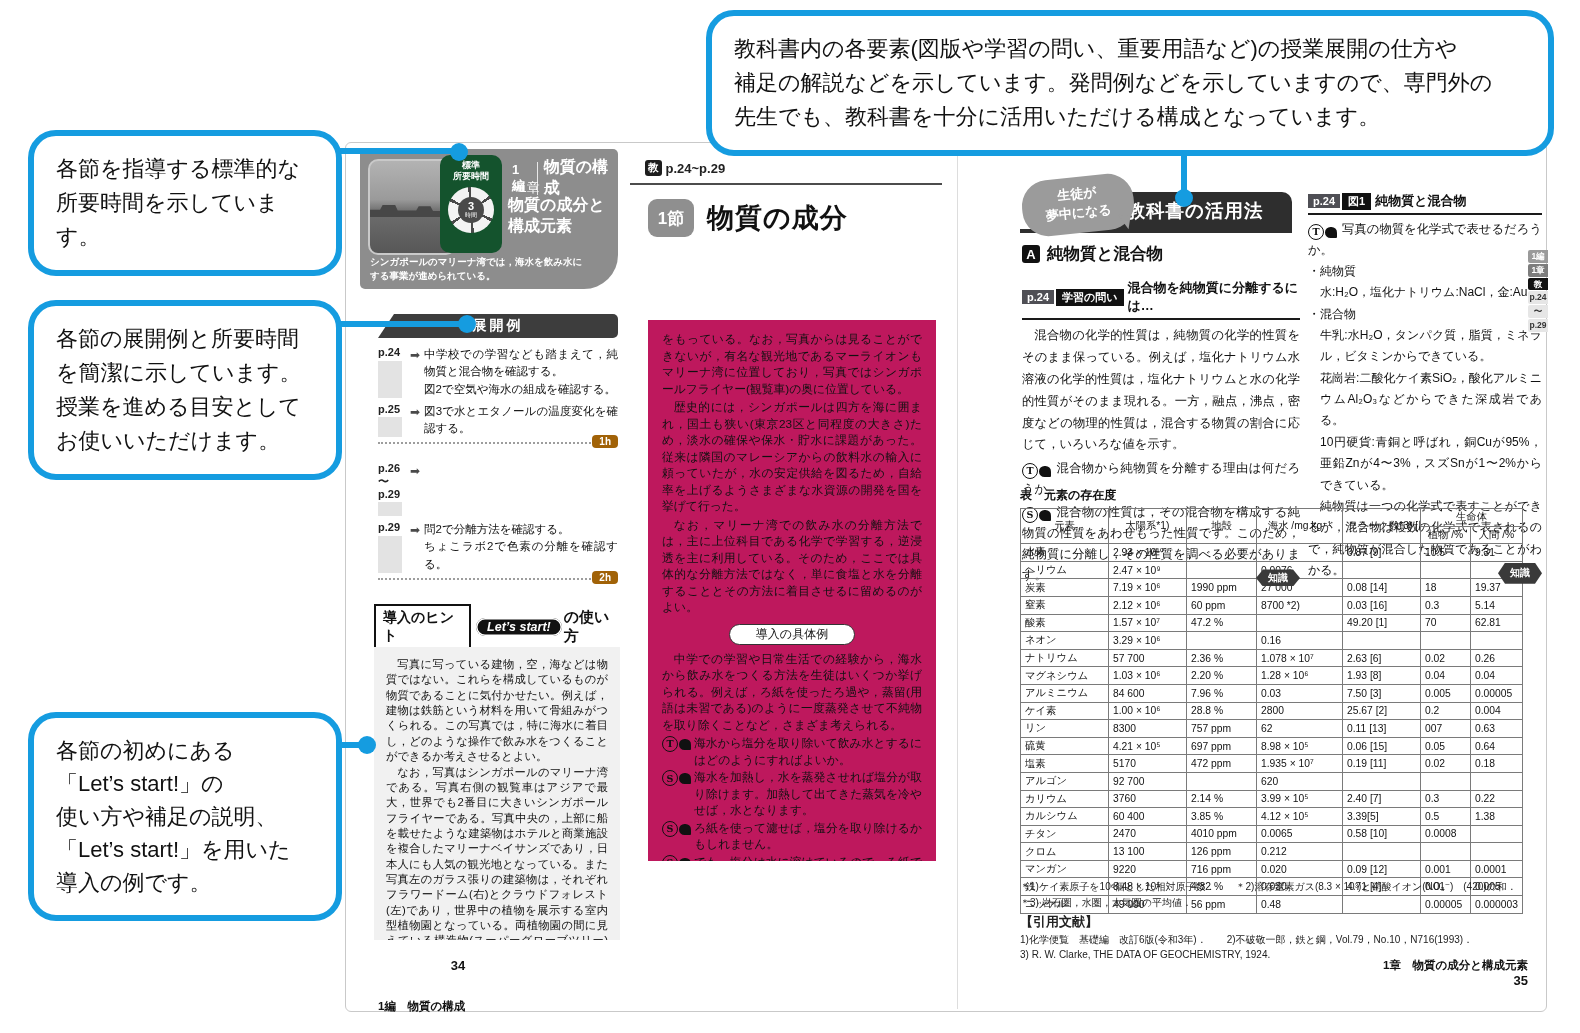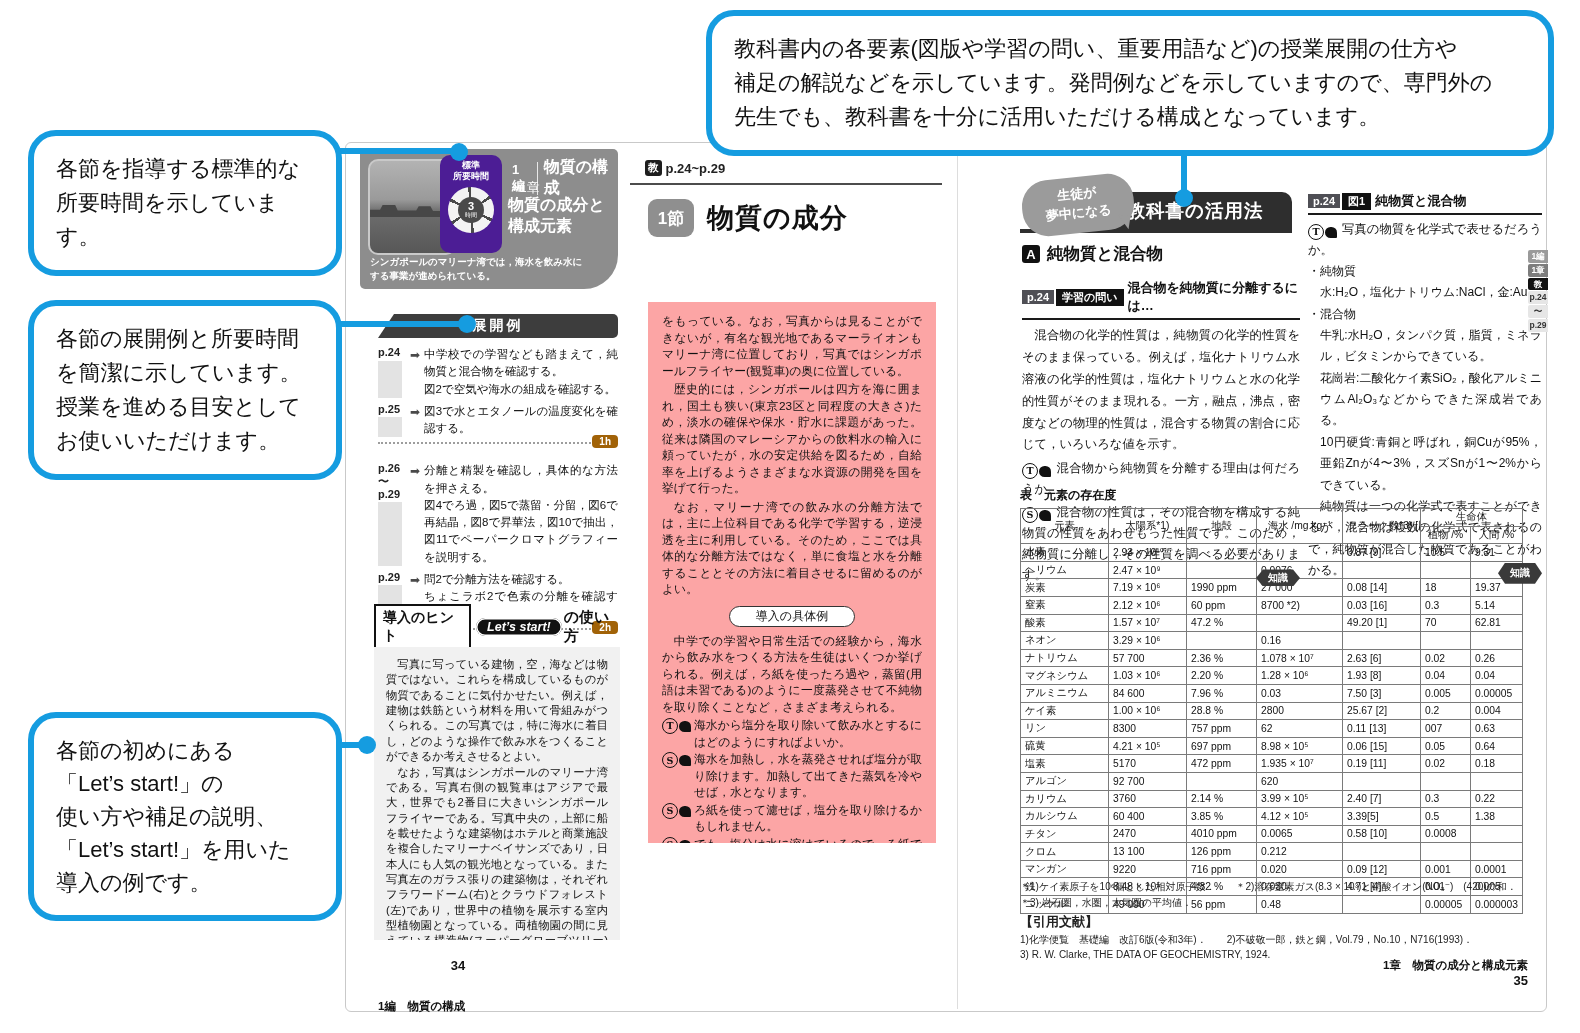--- a/index.html
+++ b/index.html
@@ -29,21 +29,21 @@
   #conn-dev-dot{left:458px;top:315px;}
   #conn-lets-line{left:326px;top:742px;width:36px;height:6px;}
   #conn-lets-dot{left:358px;top:736px;}
 
   
   #chapter-box{left:360px;top:149px;width:258px;height:140px;background:#8d8d8d;border-radius:5px 5px 34px 5px;color:#fff;}
   #chapter-photo{left:8px;top:10px;width:84px;height:92px;border-radius:10px;border:2px solid #c9c9c9;
     background:linear-gradient(180deg,#b3b3b3 0%,#9a9a9a 42%,#6d6d6d 55%,#575757 100%);overflow:hidden;}
   #chapter-photo .skyline{position:absolute;left:0;top:44px;width:100%;height:12px;background:#474747;
     clip-path:polygon(0 100%,0 40%,12% 40%,15% 0,30% 0,33% 45%,55% 45%,58% 10%,72% 10%,75% 50%,100% 50%,100% 100%);}
-  #time-badge{left:80px;top:6px;width:62px;height:98px;background:#4c1d95;border-radius:10px;text-align:center;padding-top:5px;box-sizing:border-box;}
+  #time-badge{left:80px;top:6px;width:62px;height:98px;background:#14532d;border-radius:10px;text-align:center;padding-top:5px;box-sizing:border-box;}
   #time-badge .tb-line{font-size:9px;font-weight:bold;line-height:1.25;}
   #pie{position:relative;width:46px;height:46px;border-radius:50%;margin:4px auto 0;
     background:repeating-conic-gradient(#f3f3f3 0 52deg,#4a4a4a 52deg 60deg);}
   #pie-center{position:absolute;left:10px;top:10px;width:26px;height:26px;border-radius:50%;background:#4a4a4a;
     display:flex;flex-direction:column;align-items:center;justify-content:center;}
   #pie-hours{font-size:11px;font-weight:bold;line-height:1;}
   #pie-unit{font-size:6px;line-height:1;}
   #edition-row{left:152px;top:8px;display:flex;align-items:center;font-weight:bold;}
   #edition-label{font-size:13px;padding-right:6px;border-right:1.5px solid #e8e8e8;}
   #edition-title{font-size:16px;padding-left:6px;}
@@ -81,21 +81,21 @@
     display:flex;align-items:center;}
   #hint-tab{border:2px solid #111;padding:3px 7px;font-size:14px;font-weight:bold;background:#fff;}
   #lets-pill{margin-left:5px;background:#111;color:#fff;font-weight:bold;font-style:italic;font-size:12.5px;
     padding:2px 11px;border-radius:14px;box-shadow:inset 0 0 0 1.5px #fff;flex:none;}
   #hint-suffix{font-size:15px;font-weight:bold;margin-left:2px;}
   #hint-body{left:374px;top:647px;width:246px;height:293px;background:#f1f1f1;box-sizing:border-box;
     padding:10px 12px;font-size:11.3px;line-height:1.36;text-align:justify;overflow:hidden;}
   #hint-body p{margin:0;text-indent:1em;}
 
   
-  #mid-box{left:648px;top:302px;width:288px;height:541px;background:#fca5a5;box-sizing:border-box;
+  #mid-box{left:648px;top:320px;width:288px;height:541px;background:#be185d;box-sizing:border-box;
     padding:11px 14px;font-size:11.8px;line-height:1.4;text-align:justify;overflow:hidden;}
   #mid-box p.para{margin:0 0 2px;text-indent:1em;}
   #example-pill{display:block;width:max-content;margin:8px auto 6px;border:1.5px solid #333;border-radius:15px;
     background:#fff;padding:1px 26px;font-size:12px;}
   .dlg{display:flex;margin-top:1px;}
   .dlg-ico{flex:none;width:32px;display:flex;align-items:flex-start;padding-top:1px;}
   .dlg-letter{width:14px;height:14px;border:1.4px solid #111;border-radius:50%;display:inline-flex;align-items:center;
     justify-content:center;font-size:9.5px;font-weight:bold;font-family:"DejaVu Serif",serif;flex:none;}
   .dlg-bub{width:12px;height:11px;background:#111;border-radius:6px 6px 1px 6px;display:inline-block;margin:3px 0 0 1px;flex:none;}
   .dlg-text{flex:1;text-align:justify;}
@@ -253,22 +253,20 @@
         <span class="time-pill">1h</span>
       </div>
     <div class="dev-item">
       <div class="dev-gutter">
           <span class="dev-page prelines">p.26
 〜
 p.29</span>
           <span class="dev-bar"></span>
         </div>
       <span class="dev-arrow">➡</span>
-      <div class="dev-text prelines">分離と精製を確認し，具体的な方法を押さえる。
-図4でろ過，図5で蒸留・分留，図6で再結晶，図8で昇華法，図10で抽出，図11でペーパークロマトグラフィーを説明する。</div>
     </div>
     <div class="dev-item">
       <div class="dev-gutter">
           <span class="dev-page prelines">p.29</span>
           <span class="dev-bar"></span>
         </div>
       <span class="dev-arrow">➡</span>
       <div class="dev-text prelines">問2で分離方法を確認する。
 ちょこラボ2で色素の分離を確認する。</div>
     </div>

